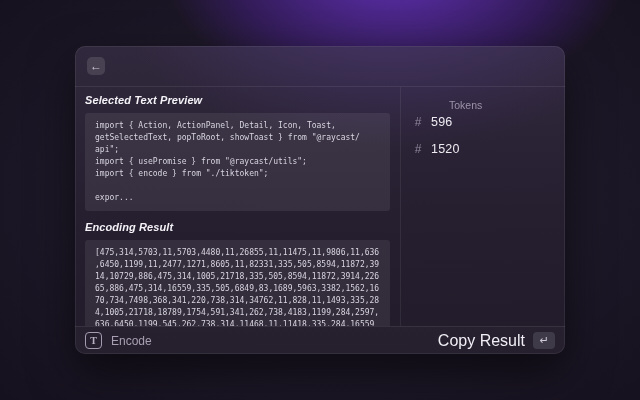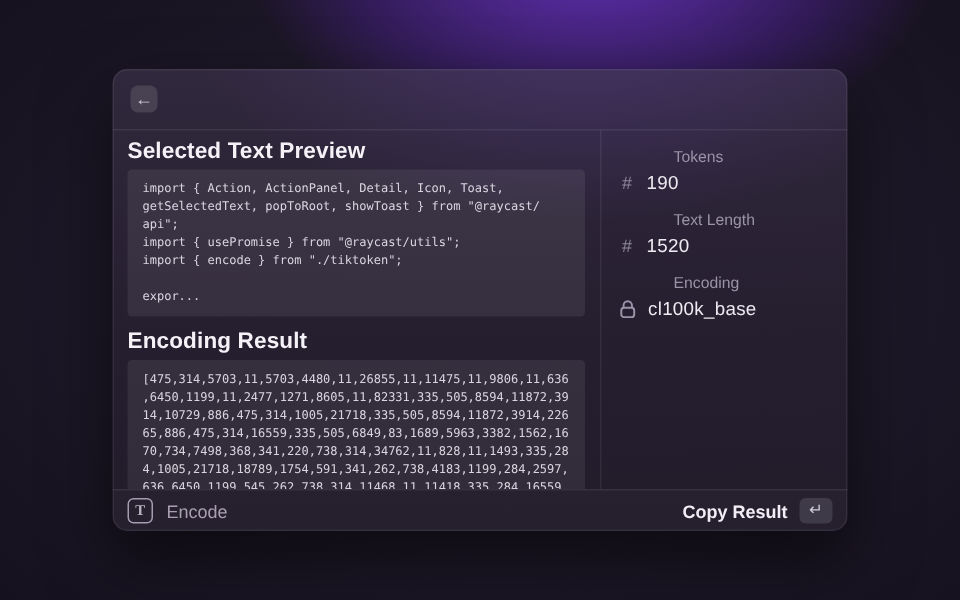--- a/index.html
+++ b/index.html
@@ -25,21 +25,21 @@
   }
   
   .header{height:40px;flex:0 0 auto;display:flex;align-items:center;padding:0 12px;
     border-bottom:1px solid rgba(255,255,255,0.08);position:relative;z-index:2;}
   .back-btn{width:18px;height:18px;border-radius:5px;background:rgba(255,255,255,0.12);
     display:flex;align-items:center;justify-content:center;cursor:pointer;
     color:#cfc9d8;font-size:12px;line-height:1;}
   
   .body{flex:1 1 auto;display:flex;min-height:0;position:relative;z-index:1;}
   .main{width:325px;flex:0 0 auto;padding:6px 10px 0 10px;box-sizing:border-box;overflow:hidden;}
-  .section-title{font-size:15px;line-height:15px;font-weight:700;color:#f4f2f7;letter-spacing:0.1px;}
+  .section-title{font-size:11px;line-height:15px;font-weight:700;color:#f4f2f7;letter-spacing:0.1px;font-style:italic;}
   .h2{margin-top:9px;}
   .code-block{
     margin-top:5px;border-radius:3px;background:rgba(255,255,255,0.075);
     padding:7px 10px;box-sizing:border-box;width:100%;
   }
   .code-block pre{
     margin:0;font-family:"DejaVu Sans Mono",monospace;
     font-size:8px;line-height:12px;color:#d9d5e0;white-space:pre;
   }
   
@@ -53,21 +53,21 @@
   
   .footer{flex:0 0 auto;height:27px;border-top:1px solid rgba(255,255,255,0.08);
     display:flex;align-items:center;padding:0 10px;background:rgba(255,255,255,0.02);
     position:relative;z-index:2;}
   .app-badge{width:15px;height:15px;border:1.5px solid #a49db1;border-radius:4px;
     display:flex;align-items:center;justify-content:center;
     color:#b8b1c2;font-size:10px;font-weight:700;font-family:"Liberation Serif",serif;}
   .cmd-name{margin-left:9px;font-size:12px;color:#a8a0b2;}
   .spacer{flex:1;}
   .primary-action{display:flex;align-items:center;gap:8px;cursor:pointer;}
-  .primary-action .label{font-size:12px;font-weight:700;color:#f1eef5;}
+  .primary-action .label{font-size:16px;font-weight:400;color:#f1eef5;}
   .key-badge{width:22px;height:17px;border-radius:4px;background:rgba(255,255,255,0.12);
     display:flex;align-items:center;justify-content:center;color:#cfc9d8;font-size:11px;line-height:1;}
 </style>
 </head>
 <body>
 
 <div class="window">
 
   <div class="header">
     <div class="back-btn">
@@ -100,44 +100,31 @@
 636,6450,1199,545,262,738,314,11468,11,11418,335,284,16559</pre>
       </div>
     </div>
 
     <div class="sidebar">
 
       <div>
         <div class="meta-label">Tokens</div>
         <div class="meta-value">
           <span class="hash">#</span>
-          <span class="val">190</span>
+          <span class="val">596</span>
         </div>
       </div>
 
       <div>
-        <div class="meta-label">Text Length</div>
         <div class="meta-value">
           <span class="hash">#</span>
           <span class="val">1520</span>
         </div>
       </div>
 
-      <div>
-        <div class="meta-label">Encoding</div>
-        <div class="meta-value">
-          <span class="lock-wrap">
-            <svg width="11" height="13" viewBox="0 0 11 13">
-              <path d="M2.7 5.2V3.6a2.8 2.8 0 0 1 5.6 0v1.6" fill="none" stroke="#9b93a7" stroke-width="1.3"></path>
-              <rect x="1.2" y="5.2" width="8.6" height="6.2" rx="1.8" fill="none" stroke="#9b93a7" stroke-width="1.3"></rect>
-            </svg>
-          </span>
-          <span class="val">cl100k_base</span>
-        </div>
-      </div>
 
     </div>
   </div>
 
   <div class="footer">
     <div class="app-badge">
       <span>T</span>
     </div>
     <span class="cmd-name">Encode</span>
     <div class="spacer"></div>

